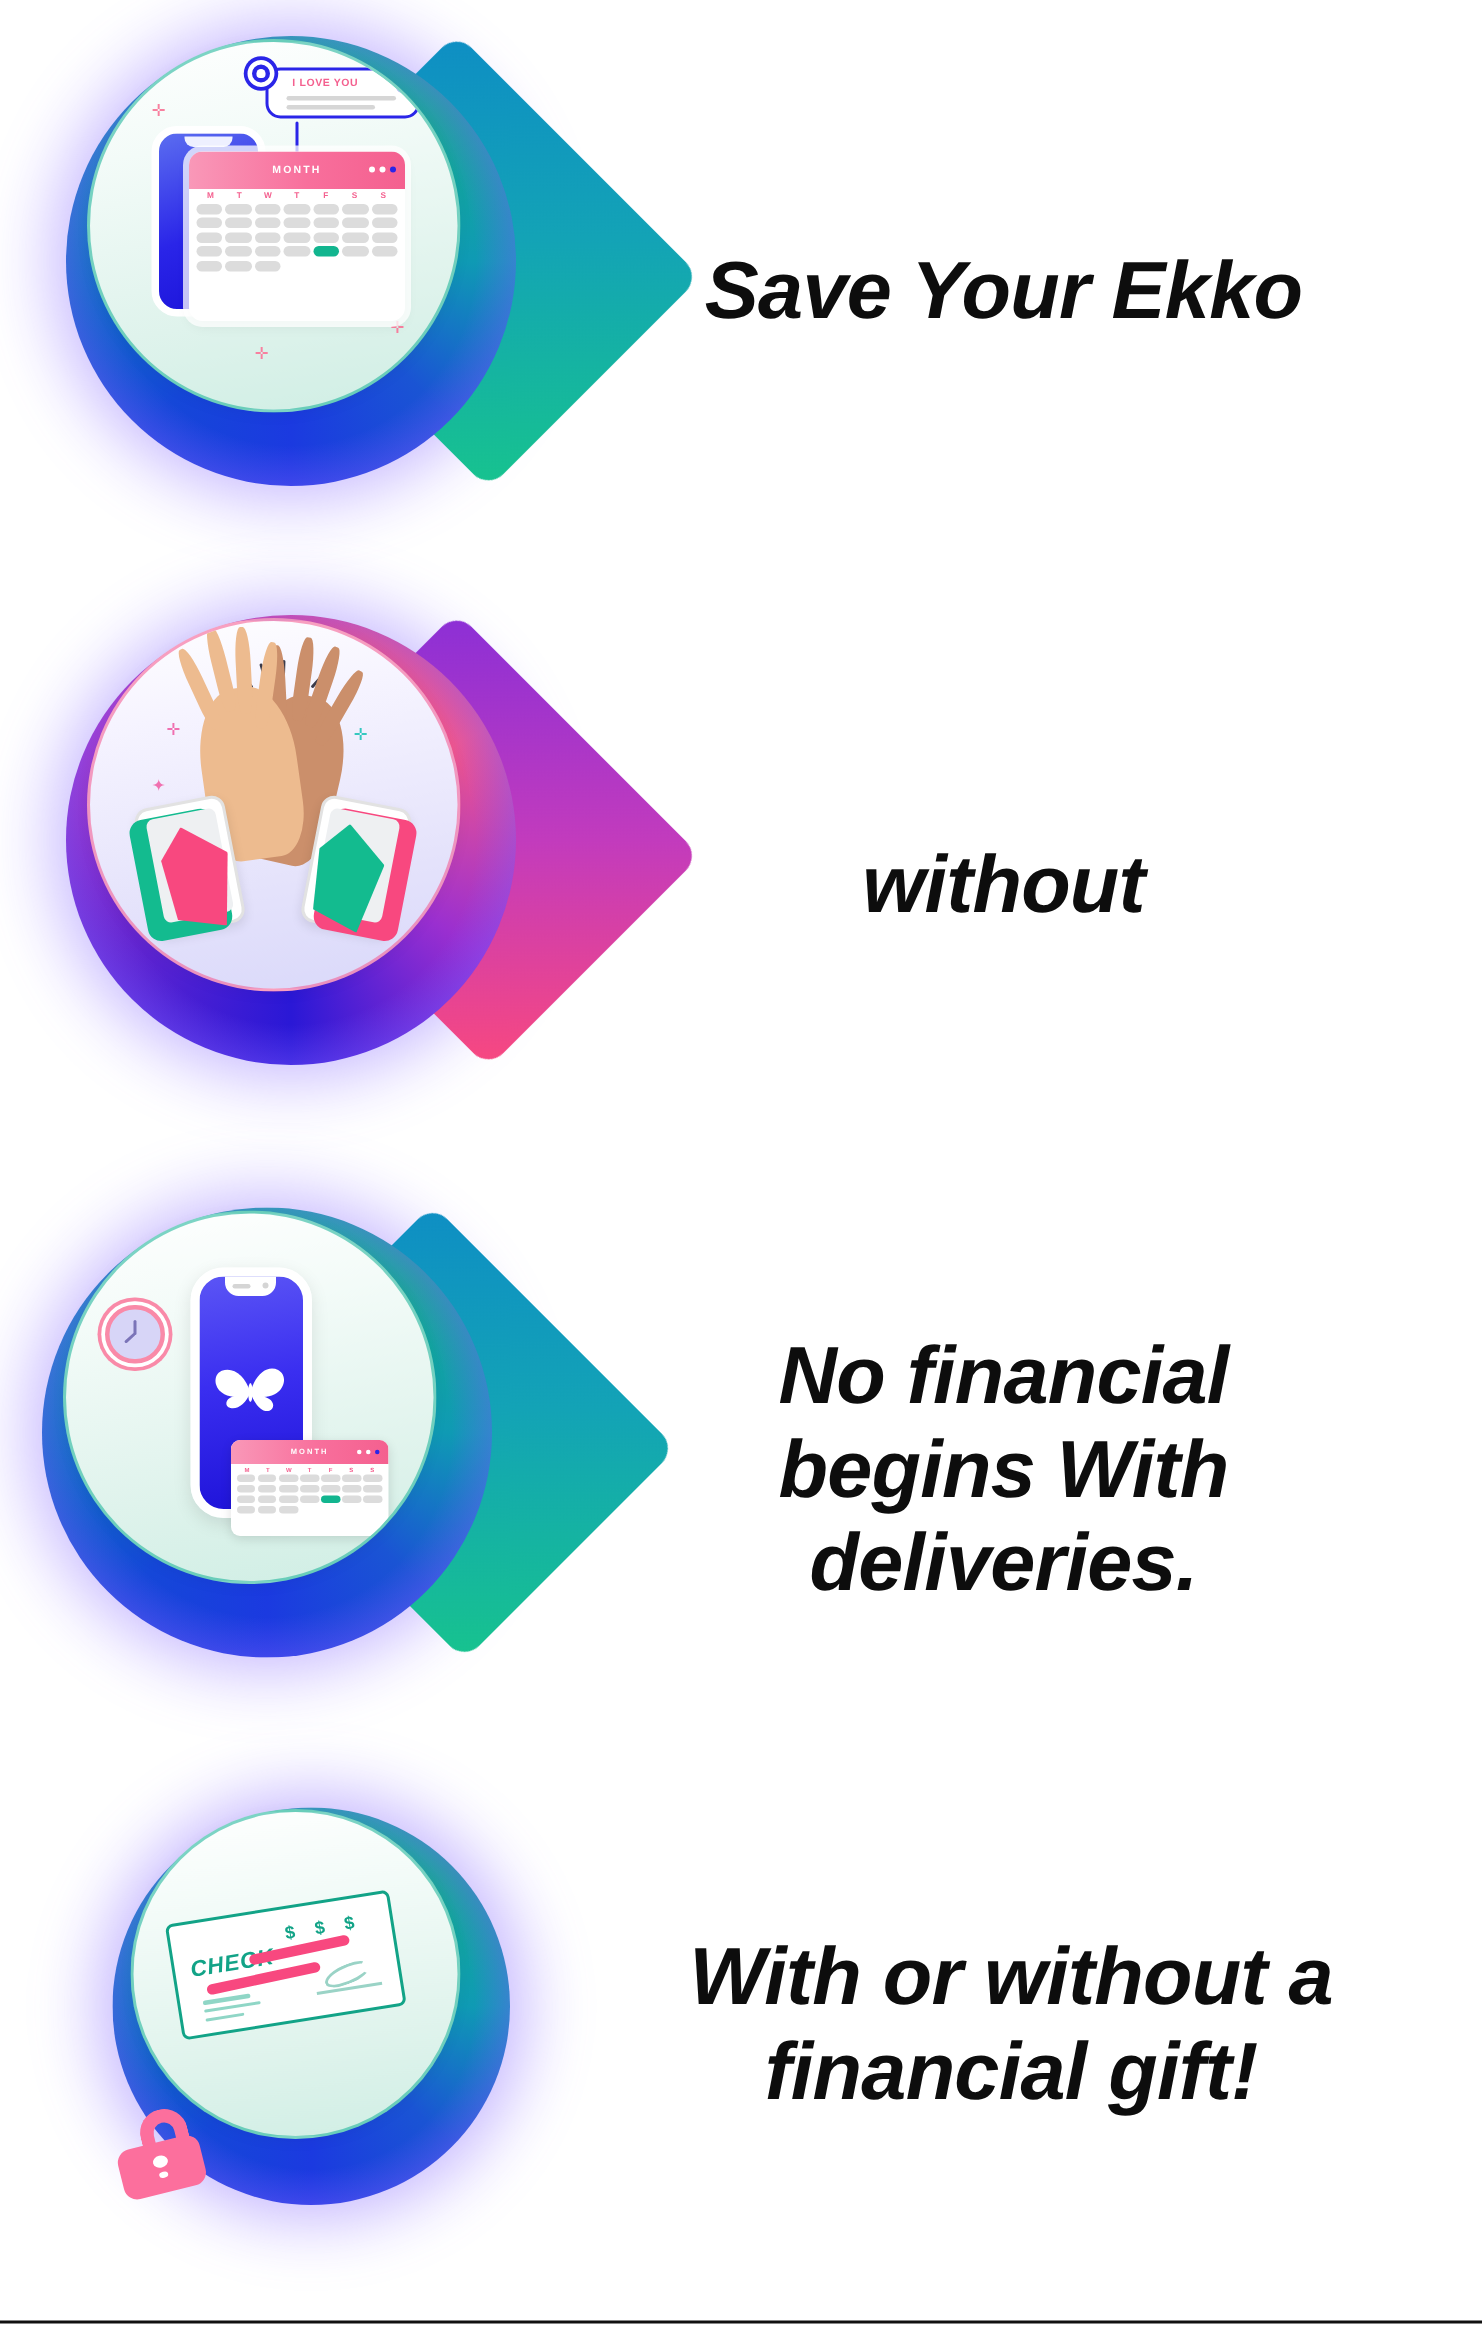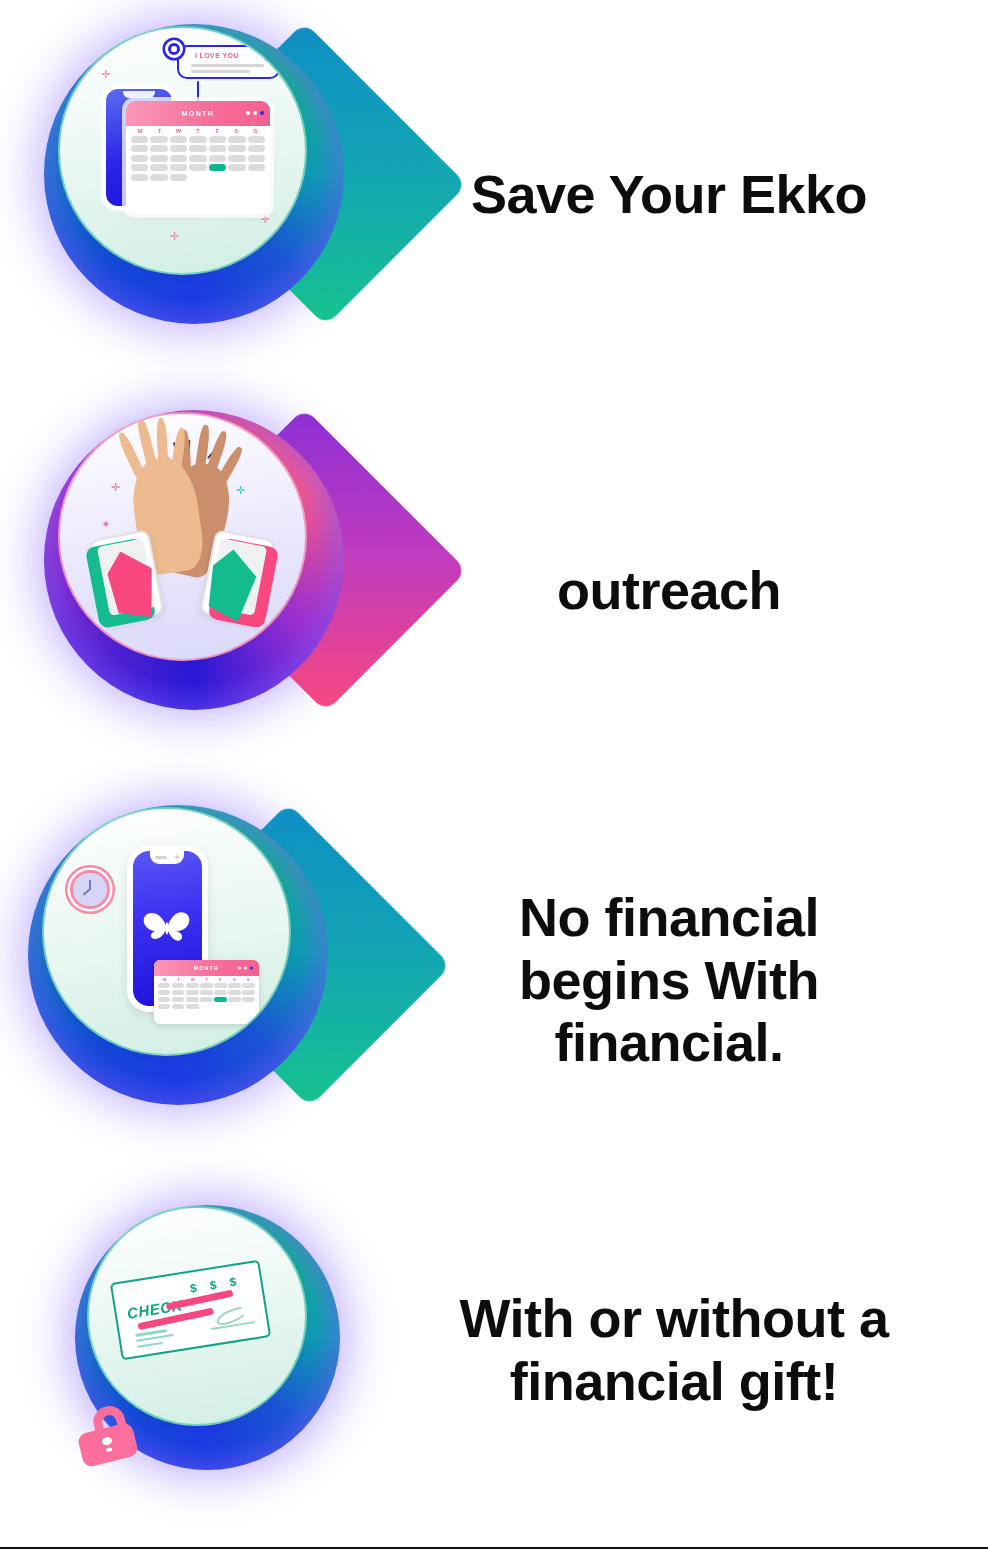--- a/index.html
+++ b/index.html
@@ -41,20 +41,21 @@
     text-align: center;
   }
 
   .step-label {
     font-family: "Liberation Sans", sans-serif;
     font-weight: bold;
     color: #0d0d0d;
     font-size: 54px;
     line-height: 1.16;
     letter-spacing: -0.5px;
+    font-style: italic;
   }
 
   
   .badge {
     position: absolute;
     width: 300px;
     height: 300px;
   }
 
   
@@ -534,21 +535,21 @@
               <div class="i2-shape"></div>
             </div>
           </div>
 
         </div>
       </div>
     </div>
 
     <div class="text-col">
       <div class="step-label">
-        <div>outreach</div>
+        <div>without</div>
       </div>
     </div>
   </div>
 
   <div class="step-row" style="top:795px;height:370px;">
 
     <div class="art-col">
       <div class="badge" style="left:28px; top:25px;">
         <div class="halo teal"></div>
         <div class="arrow teal"></div>
@@ -624,21 +625,21 @@
           </div>
 
         </div>
       </div>
     </div>
 
     <div class="text-col">
       <div class="step-label">
         <div>No financial</div>
         <div>begins With</div>
-        <div>financial.</div>
+        <div>deliveries.</div>
       </div>
     </div>
   </div>
 
   <div class="step-row" style="top:1180px;height:340px;">
 
     <div class="art-col" style="height:330px;">
       <div class="badge" style="left:75px; top:20px; width:265px; height:265px;">
         <div class="halo teal"></div>
         <div class="disk teal"></div>

